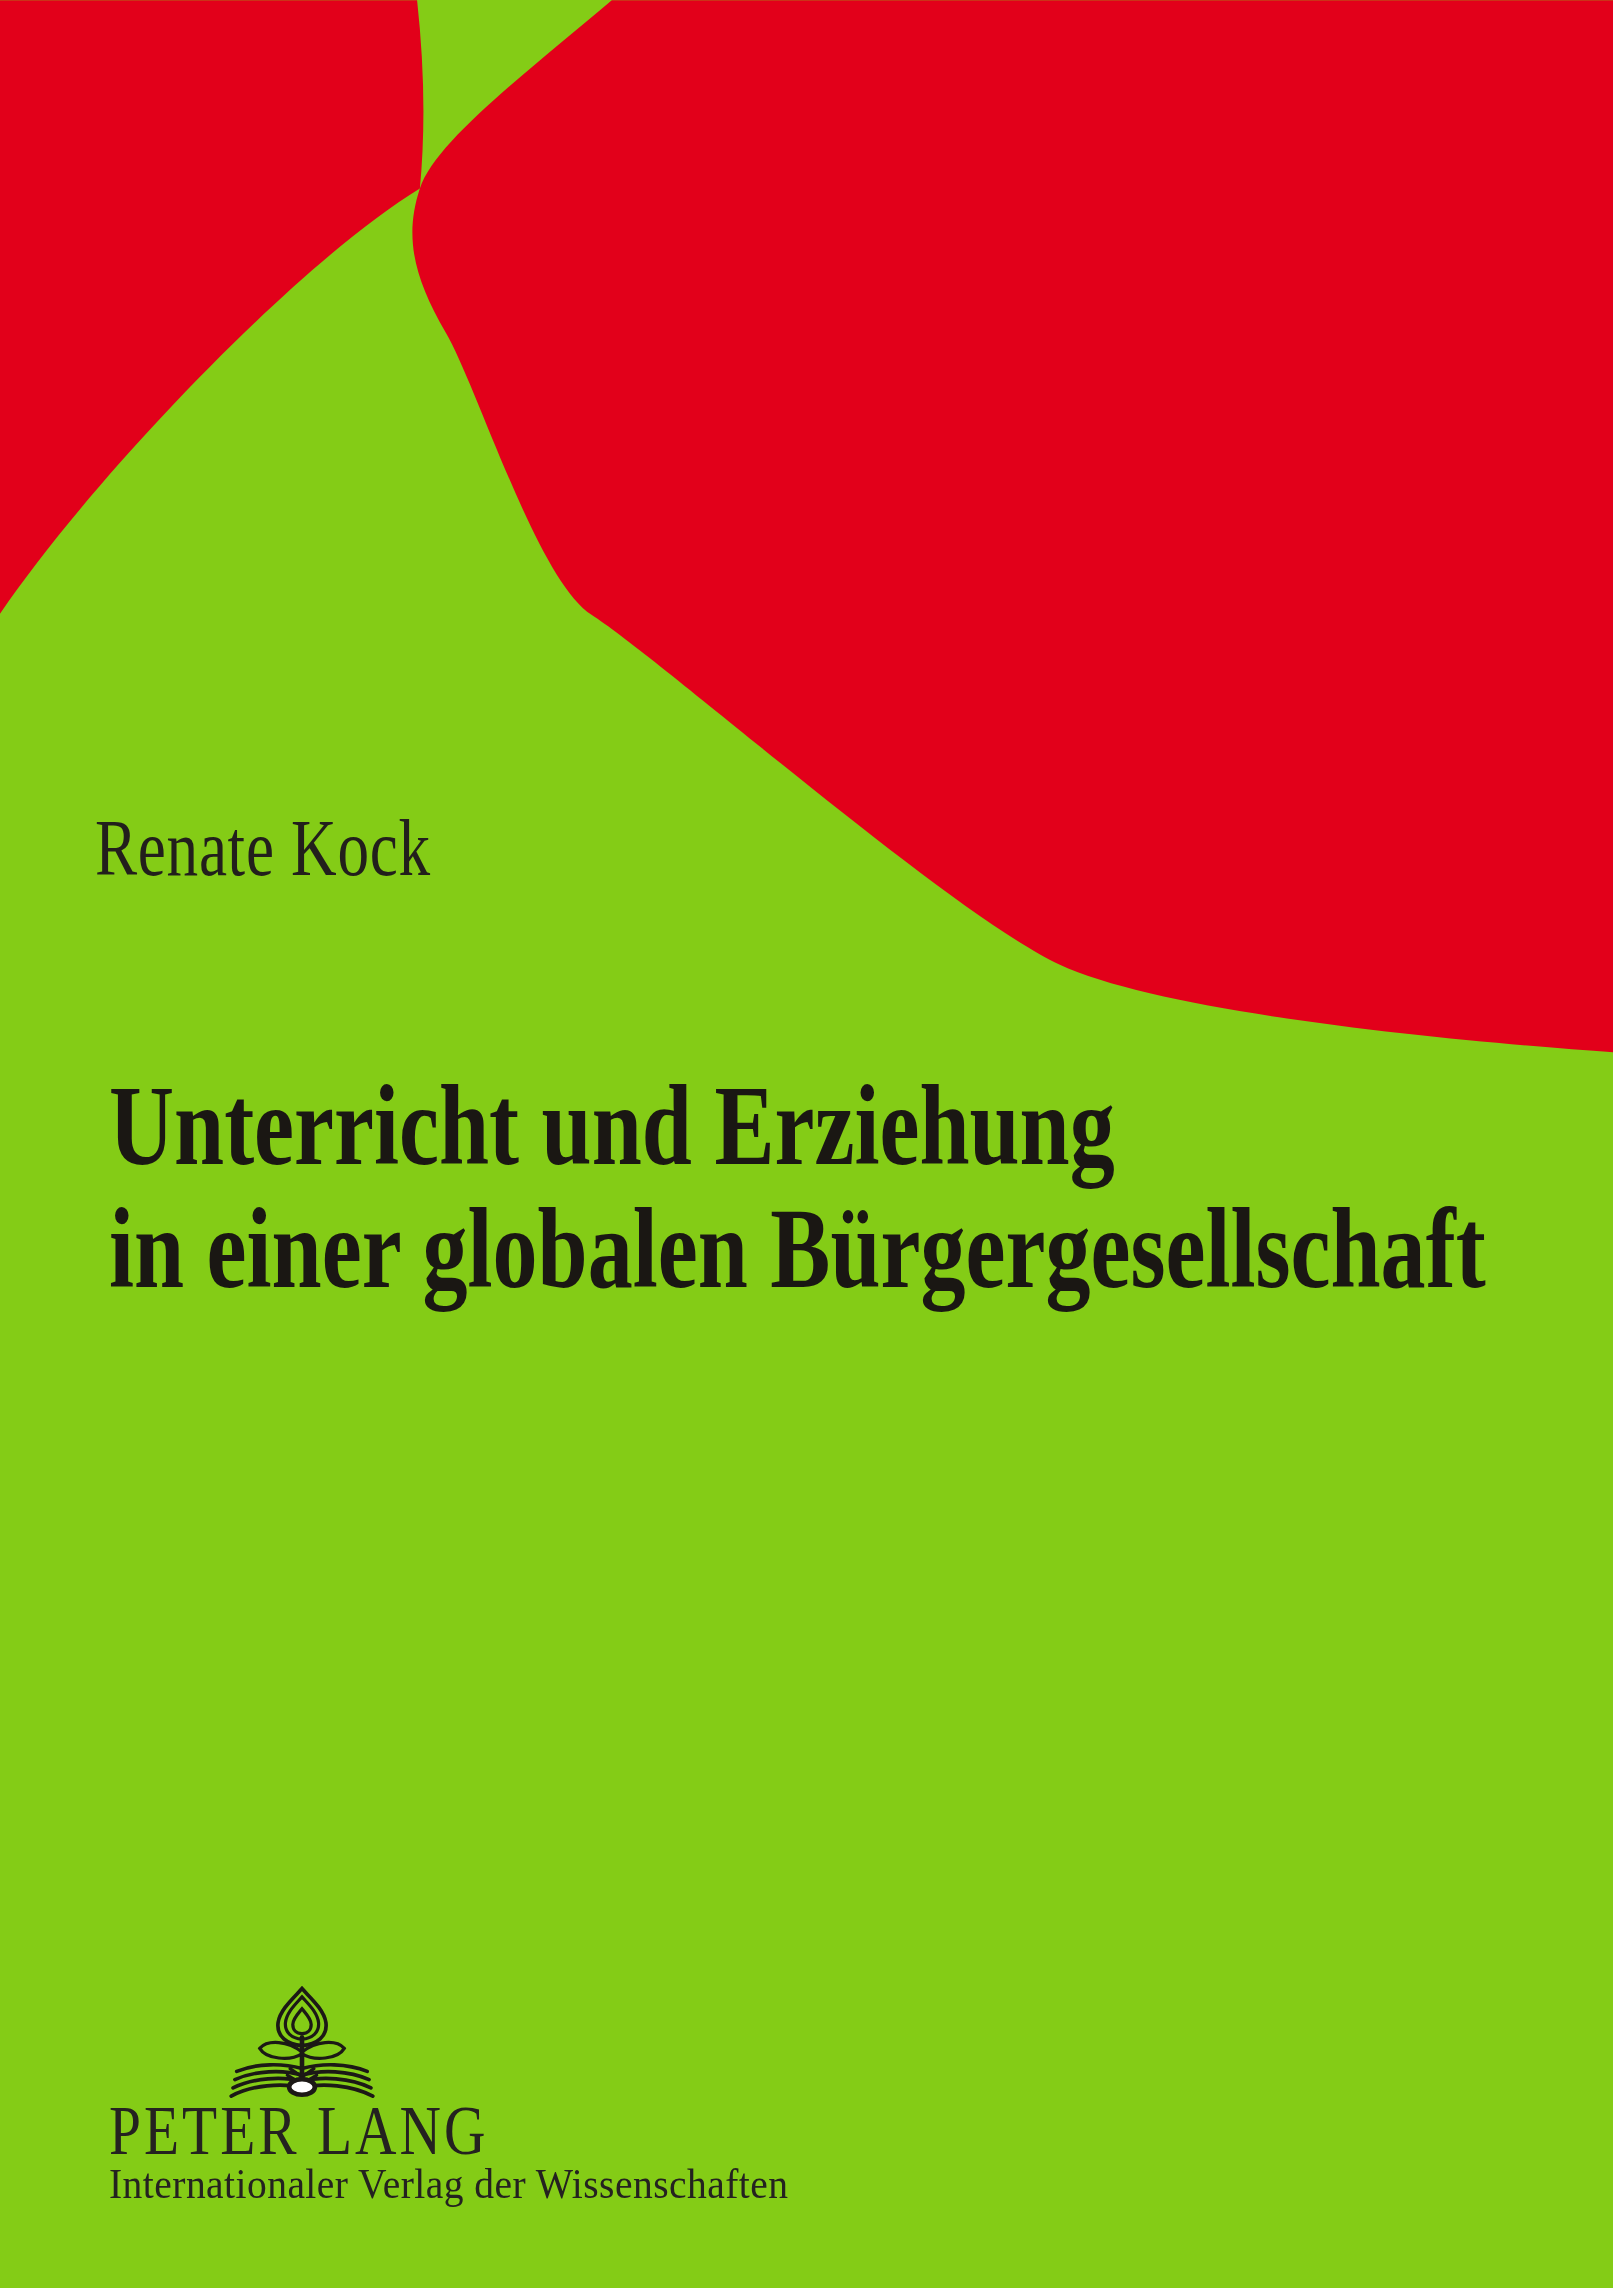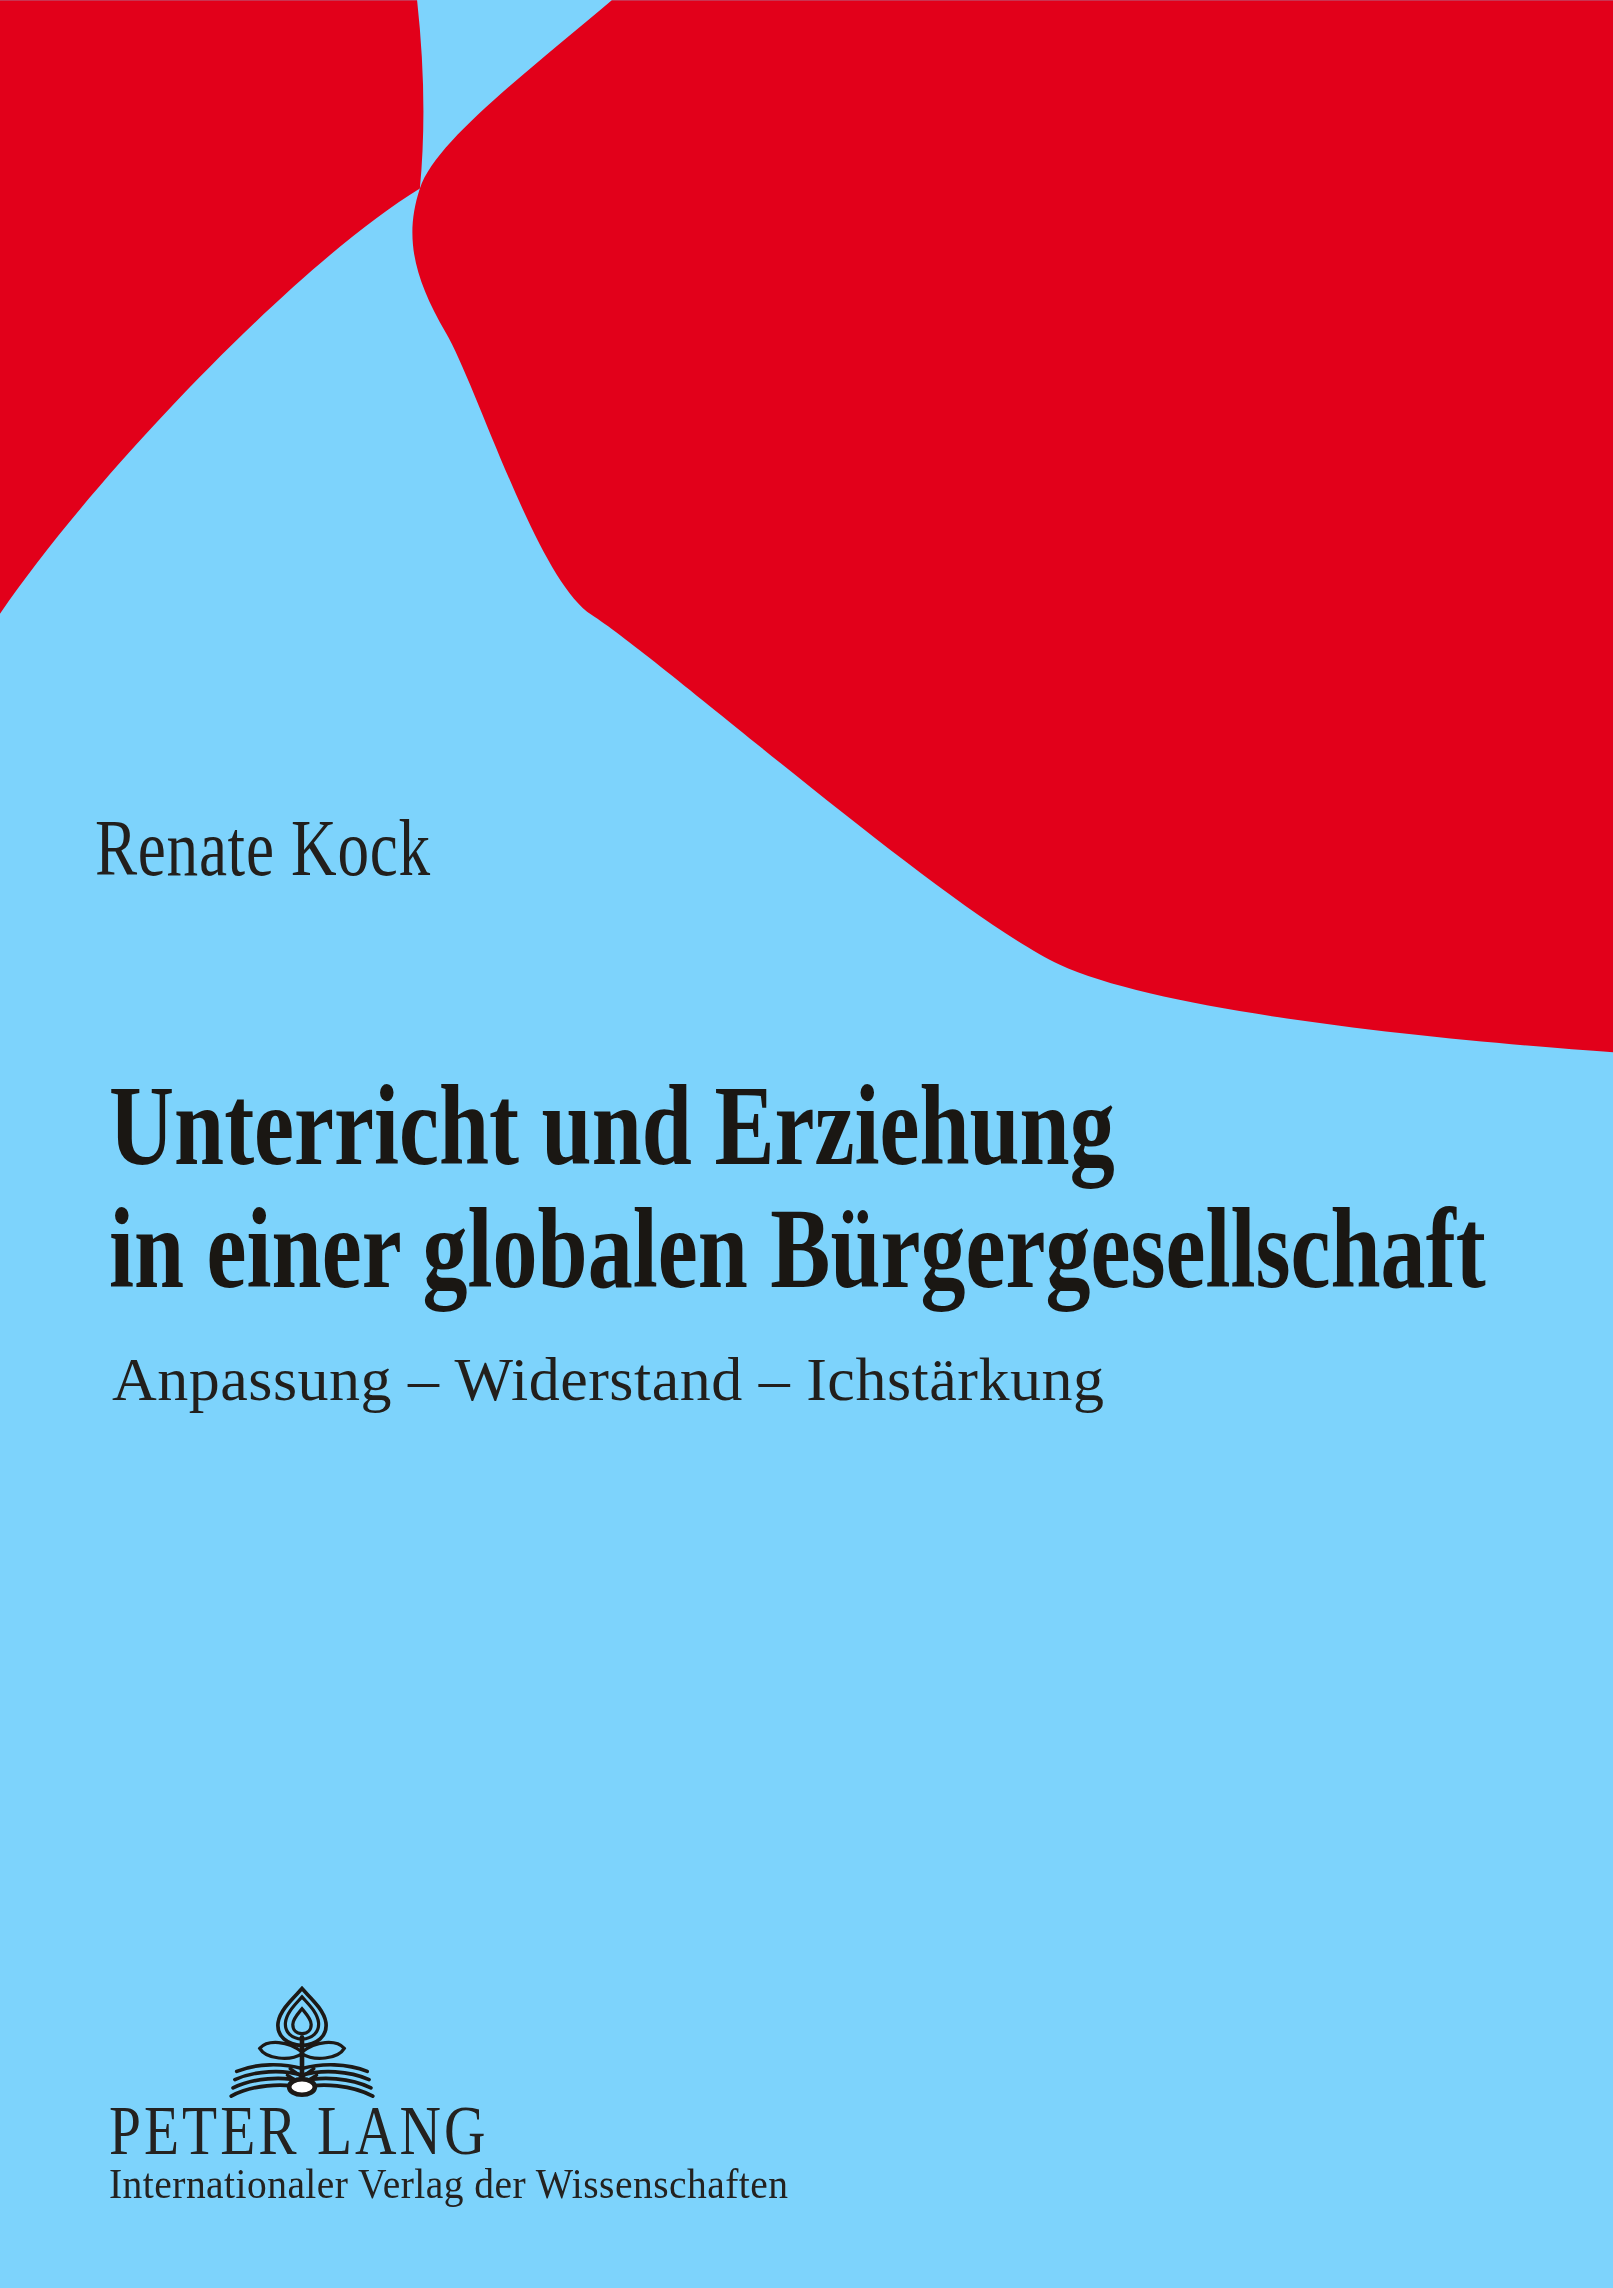--- a/index.html
+++ b/index.html
@@ -1,19 +1,19 @@
 <!DOCTYPE html>
 <html style="font-size:14.8px"><head>
 <meta charset="utf-8">
 <style>
   html,body{margin:0;padding:0;background:#888;}
   #cover{
     position:relative;
     width:1613px;height:2289px;
-    background:#7dd3fc;
+    background:#84cc16;
     overflow:hidden;
     font-family:"Liberation Serif", serif;
   }
   #swoosh{position:absolute;left:0;top:0;width:1613px;height:1200px;}
   .txt{position:absolute;white-space:nowrap;transform-origin:0 0;color:#1d1a17;}
   #author{
     left:95px;top:808px;font-size:81px;line-height:1;
     transform:scaleX(0.78);letter-spacing:0.9px;color:#221f1c;
   }
   .title-line{
@@ -50,21 +50,20 @@
              C 720,717 1030,990 1148,1045
              C 1266,1100 1600,1130 1748,1140
              L 1748,0 Z"></path>
   </svg>
 
   <div class="txt" id="author">Renate Kock</div>
 
   <div class="txt title-line" id="title1">Unterricht und Erziehung</div>
   <div class="txt title-line" id="title2">in einer globalen Bürgergesellschaft</div>
 
-  <div class="txt" id="subtitle">Anpassung – Widerstand – Ichstärkung</div>
 
   <svg id="logo-icon" viewBox="0 0 158 124" xmlns="http://www.w3.org/2000/svg" aria-hidden="true">
     <g stroke="#1c1916" fill="none" stroke-width="4" stroke-linecap="round">
 
       <line x1="79" y1="58" x2="79" y2="106" stroke-width="5"></line>
 
       <path d="M79,5 C70,15 55,28 53,42 C51,57 63,66 79,67 C95,66 107,57 105,42 C103,28 88,15 79,5 Z"></path>
 
       <path d="M79,14 C72,22 62,31 61,42 C60,53 68,59 79,60 C90,59 98,53 97,42 C96,31 86,22 79,14 Z" stroke-width="3.5"></path>
 

